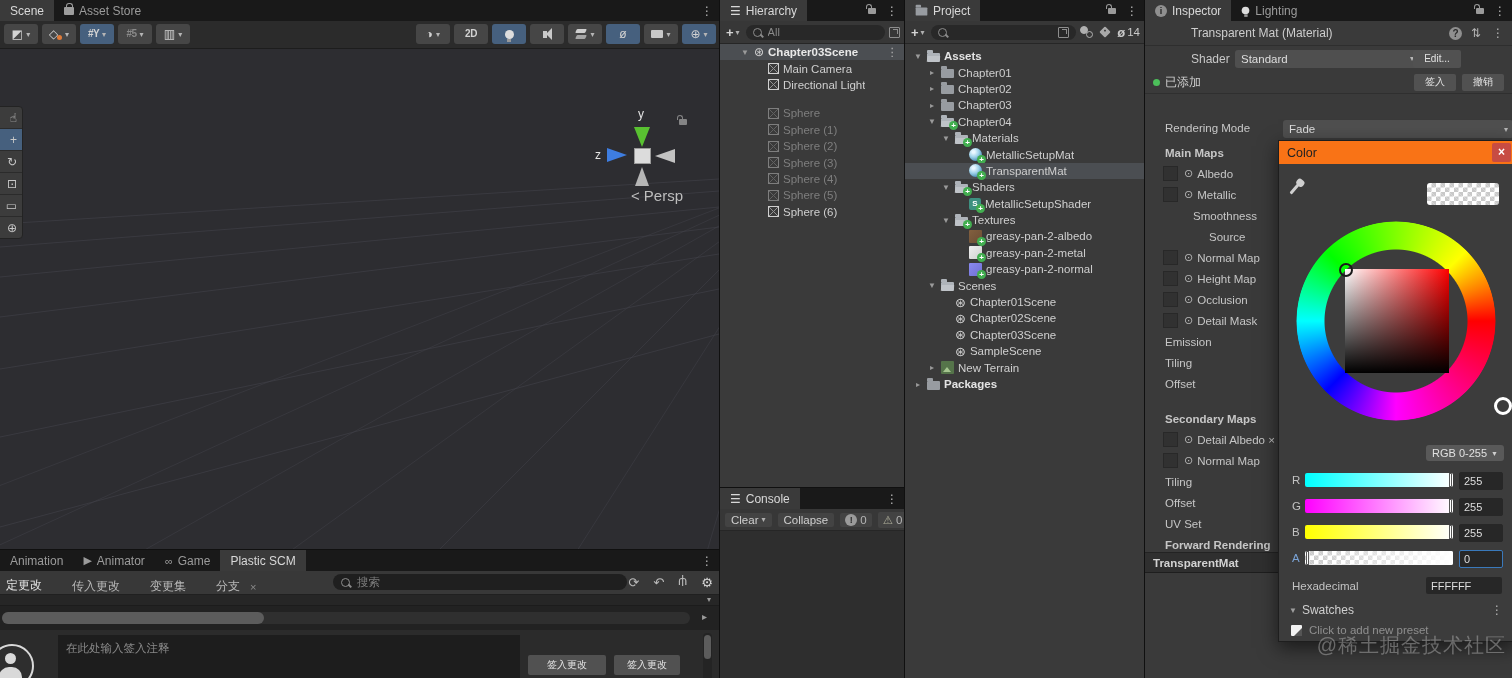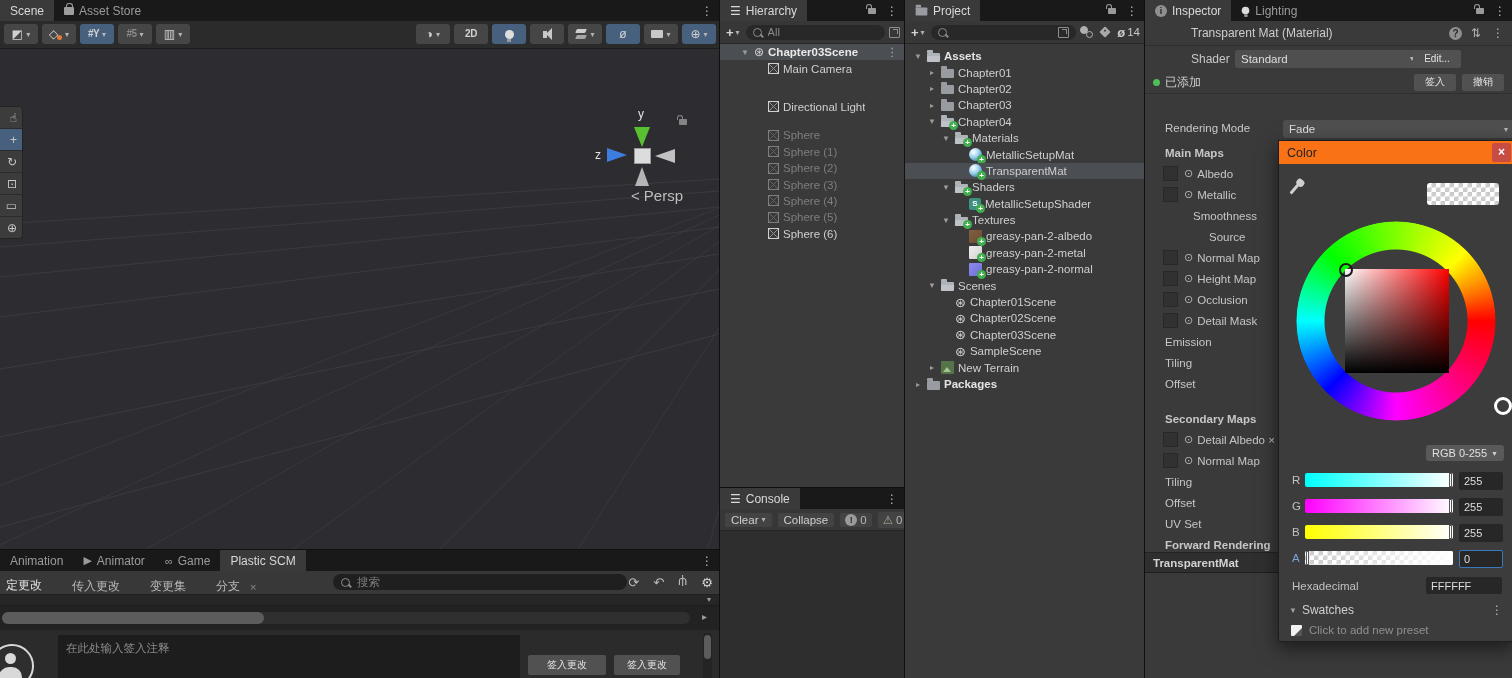--- a/index.html
+++ b/index.html
@@ -435,21 +435,21 @@
         <div class="tree-row selected boldlbl" style="padding-left: 20px;">
           <span class="arrow">▼</span>
           <span class="glyphicon" style="color: rgb(214, 214, 214);">⊛</span>
           <span class="lbl">Chapter03Scene</span>
           <span class="rowkebab">⋮</span>
         </div>
         <div class="tree-row" style="padding-left: 48px;">
           <span class="icon-cube"></span>
           <span class="lbl">Main Camera</span>
         </div>
-        <div class="tree-row" style="padding-left: 48px; margin-top: 22px;">
+        <div class="tree-row" style="padding-left: 48px;">
           <span class="icon-cube"></span>
           <span class="lbl">Directional Light</span>
         </div>
         <div class="tree-row disabled" style="padding-left: 48px; margin-top: 12px;">
           <span class="icon-cube"></span>
           <span class="lbl">Sphere</span>
         </div>
         <div class="tree-row disabled" style="padding-left: 48px;">
           <span class="icon-cube"></span>
           <span class="lbl">Sphere (1)</span>
@@ -885,13 +885,14 @@
       <span class="tri">▼</span>
       <span>Swatches</span>
       <span class="kebab">⋮</span>
     </div>
     <div id="cp-preset">
       <span class="icon-swatchpreset"></span>
       <span>Click to add new preset</span>
     </div>
   </div>
 
+  <div id="watermark">@稀土掘金技术社区</div>
 </div>
 
 </body></html>

